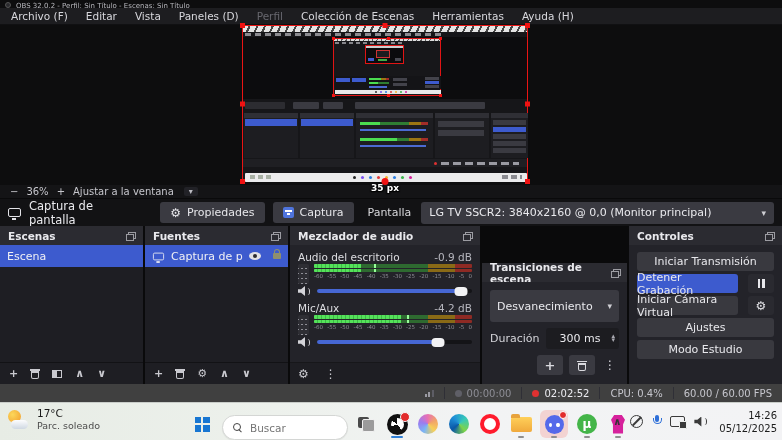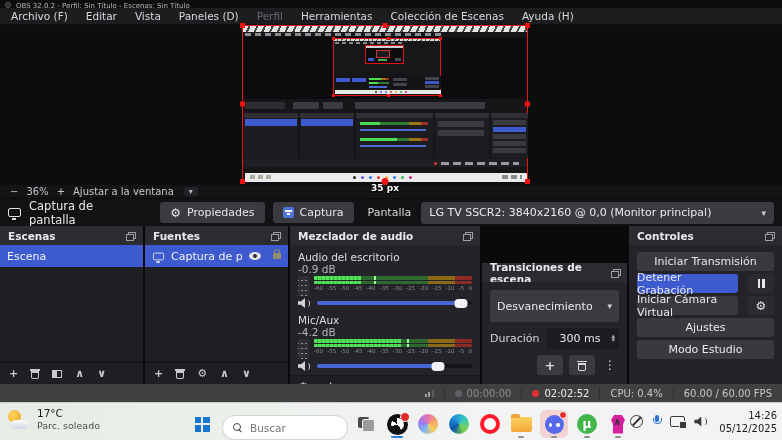--- a/index.html
+++ b/index.html
@@ -126,21 +126,21 @@
   .i-split{position:relative;width:10px;height:8px;border:1px solid currentColor;}
   .i-split::before{content:"";position:absolute;left:0;top:0;width:4px;height:6px;background:currentColor;}
   .i-chup,.i-chdn{font-size:9px;font-weight:bold;}
   .i-dots{font-size:12px;line-height:1;}
   .i-filter{position:relative;width:11px;height:11px;border-radius:2px;background:#4f74dd;}
   .i-filter::before{content:"";position:absolute;left:2px;top:3px;width:7px;height:1.5px;background:#fff;}
   .i-filter::after{content:"";position:absolute;left:4px;top:6px;width:3px;height:1.5px;background:#fff;}
 
   
   .mixbody{flex:1;background:#232329;padding:4px 8px 0;display:flex;flex-direction:column;}
-  .mix-head{display:flex;justify-content:space-between;font-size:10.5px;color:#dedee2;margin:2px 0 1px;flex-direction:column;}
+  .mix-head{display:flex;justify-content:space-between;font-size:10.5px;color:#dedee2;margin:2px 0 1px;}
   .mix-head .db{color:#b6b6be;}
   .mix-row{display:flex;gap:5px;align-items:flex-start;}
   .i-grip{width:11px;height:20px;background:#2e2e34;border-radius:2px;flex:none;
     background-image:radial-gradient(circle,#8e8e96 .8px,transparent 1px);background-size:4px 5px;background-position:2px 2px;}
   .meter-col{flex:1;}
   .meter{position:relative;height:3.5px;margin-bottom:1px;border-radius:1px;overflow:hidden;
     background:linear-gradient(90deg,#2e6a30 0 72%,#8a6a16 72% 89%,#8e2a24 89%);}
   .meter-fill{position:absolute;left:0;top:0;height:100%;
     background:repeating-linear-gradient(90deg,#55e25a 0 3px,#3cb945 3px 4px);}
   .meter-peak{position:absolute;top:0;width:2px;height:100%;background:#97ff9a;}
@@ -253,22 +253,22 @@
     <span class="app-dot"></span>
     <span class="ttl">OBS 32.0.2 - Perfil: Sin Título - Escenas: Sin Título</span>
   </div>
 
   <div class="menubar">
     <span class="mi">Archivo (F)</span>
     <span class="mi">Editar</span>
     <span class="mi">Vista</span>
     <span class="mi">Paneles (D)</span>
     <span class="mi disabled">Perfil</span>
+    <span class="mi">Colección de Escenas</span>
     <span class="mi">Herramientas</span>
-    <span class="mi">Colección de Escenas</span>
     <span class="mi">Ayuda (H)</span>
   </div>
 
   <div class="canvas">
     <div class="sel-box">
       <div class="cap-title"></div>
       <div class="cap-menu"></div>
       <div class="cap-canvas">
         <div class="sel2">
           <div class="cap2-title"></div>

